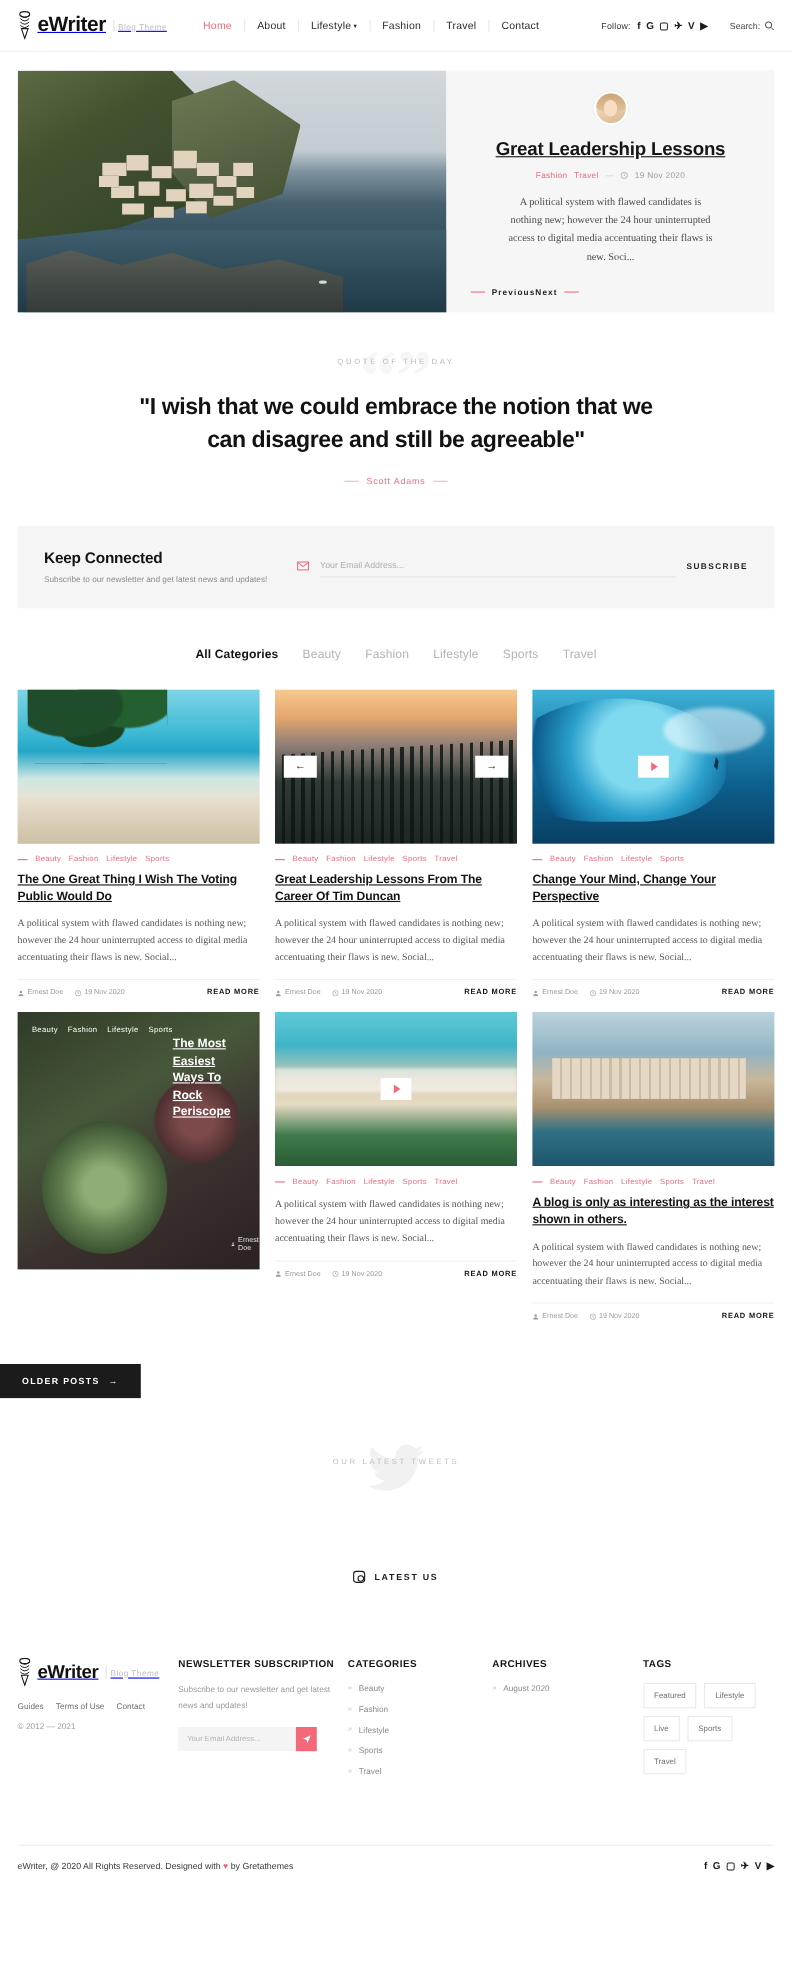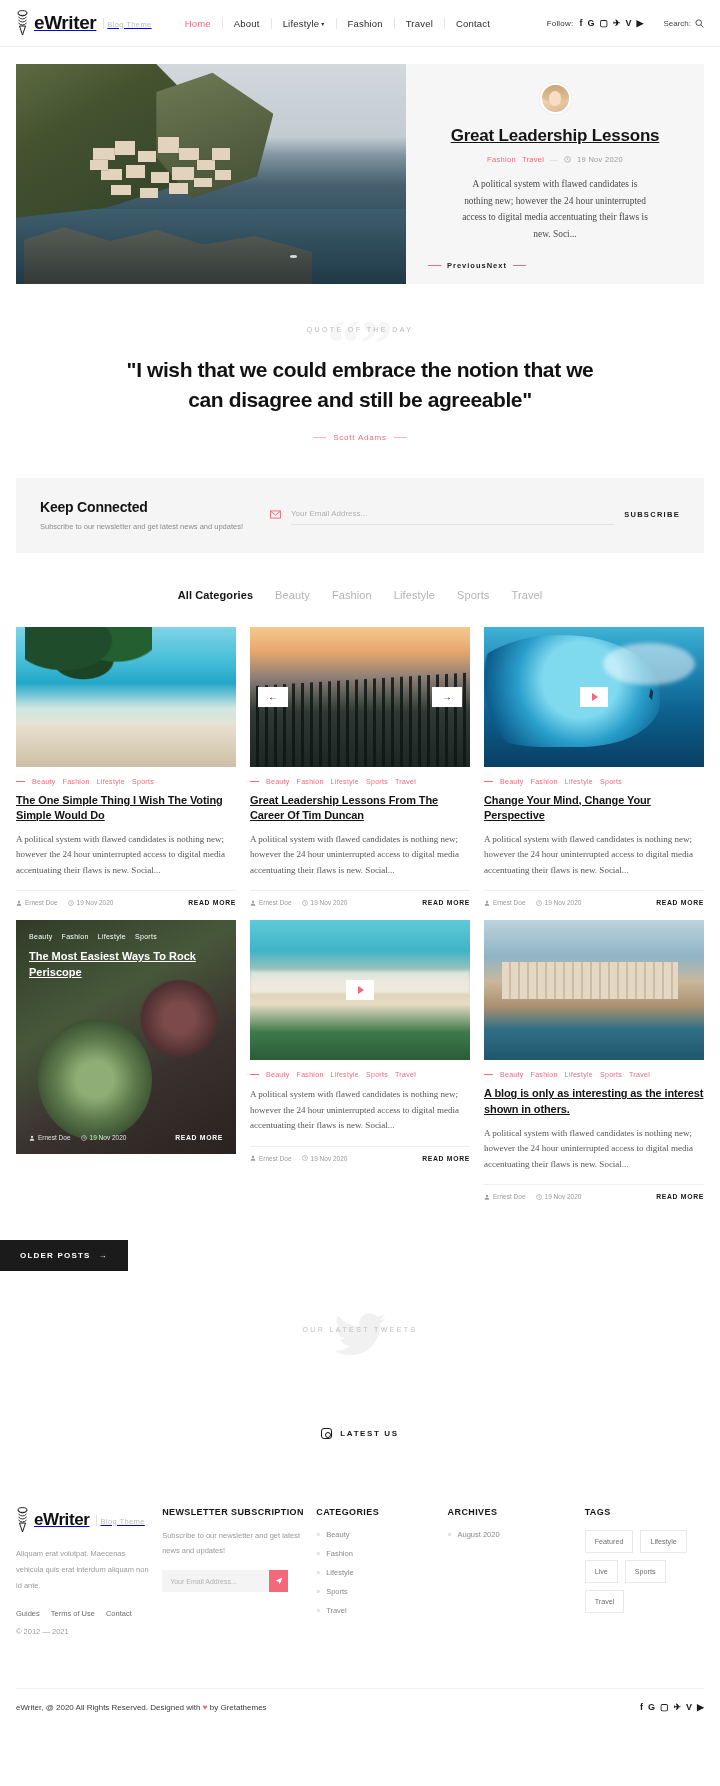--- a/index.html
+++ b/index.html
@@ -249,21 +249,21 @@
   }
   .card-foot .mi { display: flex; align-items: center; gap: 3px; }
   .card-foot svg { width: 6px; height: 6px; }
   .read-more {
     margin-left: auto; font-size: 6.8px; font-weight: 700; letter-spacing: .7px;
     color: #141414; text-decoration: none;
   }
 
   
   .card.overlay .thumb { height: 234px; }
-  .ov-inner { position: absolute; inset: 0; padding: 13px; display: flex; flex-direction: column; }
+  .ov-inner { position: absolute; inset: 0; padding: 13px; display: flex; flex-direction: row; }
   .ov-cats { display: flex; gap: 9px; }
   .ov-cats a { font-size: 7px; color: #fff; text-decoration: none; letter-spacing: .3px; }
   .ov-title {
     margin-top: 9px; font-size: 11px; font-weight: 700; color: #fff; line-height: 1.4;
   }
   .ov-foot {
     margin-top: auto; display: flex; align-items: center; gap: 10px;
     font-size: 6.5px; color: rgba(255,255,255,.85);
   }
   .ov-foot .mi { display: flex; align-items: center; gap: 3px; }
@@ -487,21 +487,21 @@
           <div class="palm"></div>
           <div class="strip"></div>
         </div>
         <div class="cats">
           <i class="ln"></i>
           <a href="#">Beauty</a>
           <a href="#">Fashion</a>
           <a href="#">Lifestyle</a>
           <a href="#">Sports</a>
         </div>
-        <a class="card-title" href="#">The One Simple Thing I Wish The Voting Simple Would Do</a>
+        <a class="card-title" href="#">The One Great Thing I Wish The Voting Public Would Do</a>
         <p class="card-excerpt">A political system with flawed candidates is nothing new; however the 24 hour uninterrupted access to digital media accentuating their flaws is new. Social...</p>
         <div class="card-foot">
           <span class="mi"><svg viewBox="0 0 16 16">
               <circle cx="8" cy="5" r="3" fill="currentColor"></circle>
               <path d="M2 15c0-3.3 2.7-5.5 6-5.5s6 2.2 6 5.5" fill="currentColor"></path>
             </svg>Ernest Doe</span>
           <span class="mi"><svg viewBox="0 0 16 16">
               <circle cx="8" cy="8" r="6.6" fill="none" stroke="currentColor" stroke-width="1.6"></circle>
               <path d="M8 4.4V8l2.6 1.6" fill="none" stroke="currentColor" stroke-width="1.6"></path>
             </svg>19 Nov 2020</span>
@@ -669,21 +669,20 @@
       <div>
         <a class="f-brand" href="#">
           <svg class="brand-mark" viewBox="0 0 13 26">
             <ellipse cx="6.5" cy="3" rx="4.5" ry="2.4" fill="none" stroke="#1a1a1a" stroke-width="1"></ellipse>
             <path d="M2.5 4 Q6.5 8 10.5 4 M2.5 7 Q6.5 11 10.5 7 M2.5 10 Q6.5 14 10.5 10 M2.5 13 Q6.5 17 10.5 13" fill="none" stroke="#1a1a1a" stroke-width=".9"></path>
             <path d="M3.5 16 L9.5 16 L6.5 25 Z" fill="none" stroke="#1a1a1a" stroke-width="1"></path>
           </svg>
           <span class="brand-name">eWriter</span>
           <span class="brand-sub">Blog Theme</span>
         </a>
-        <p class="f-text">Aliquam erat volutpat. Maecenas vehicula quis erat interdum aliquam non id ante.</p>
         <div class="f-links" id="footer-links">
             <a href="#">Guides</a>
             <a href="#">Terms of Use</a>
             <a href="#">Contact</a>
           </div>
         <div class="f-copy">© 2012 — 2021</div>
       </div>
 
       <div>
         <div class="f-head">NEWSLETTER SUBSCRIPTION</div>

